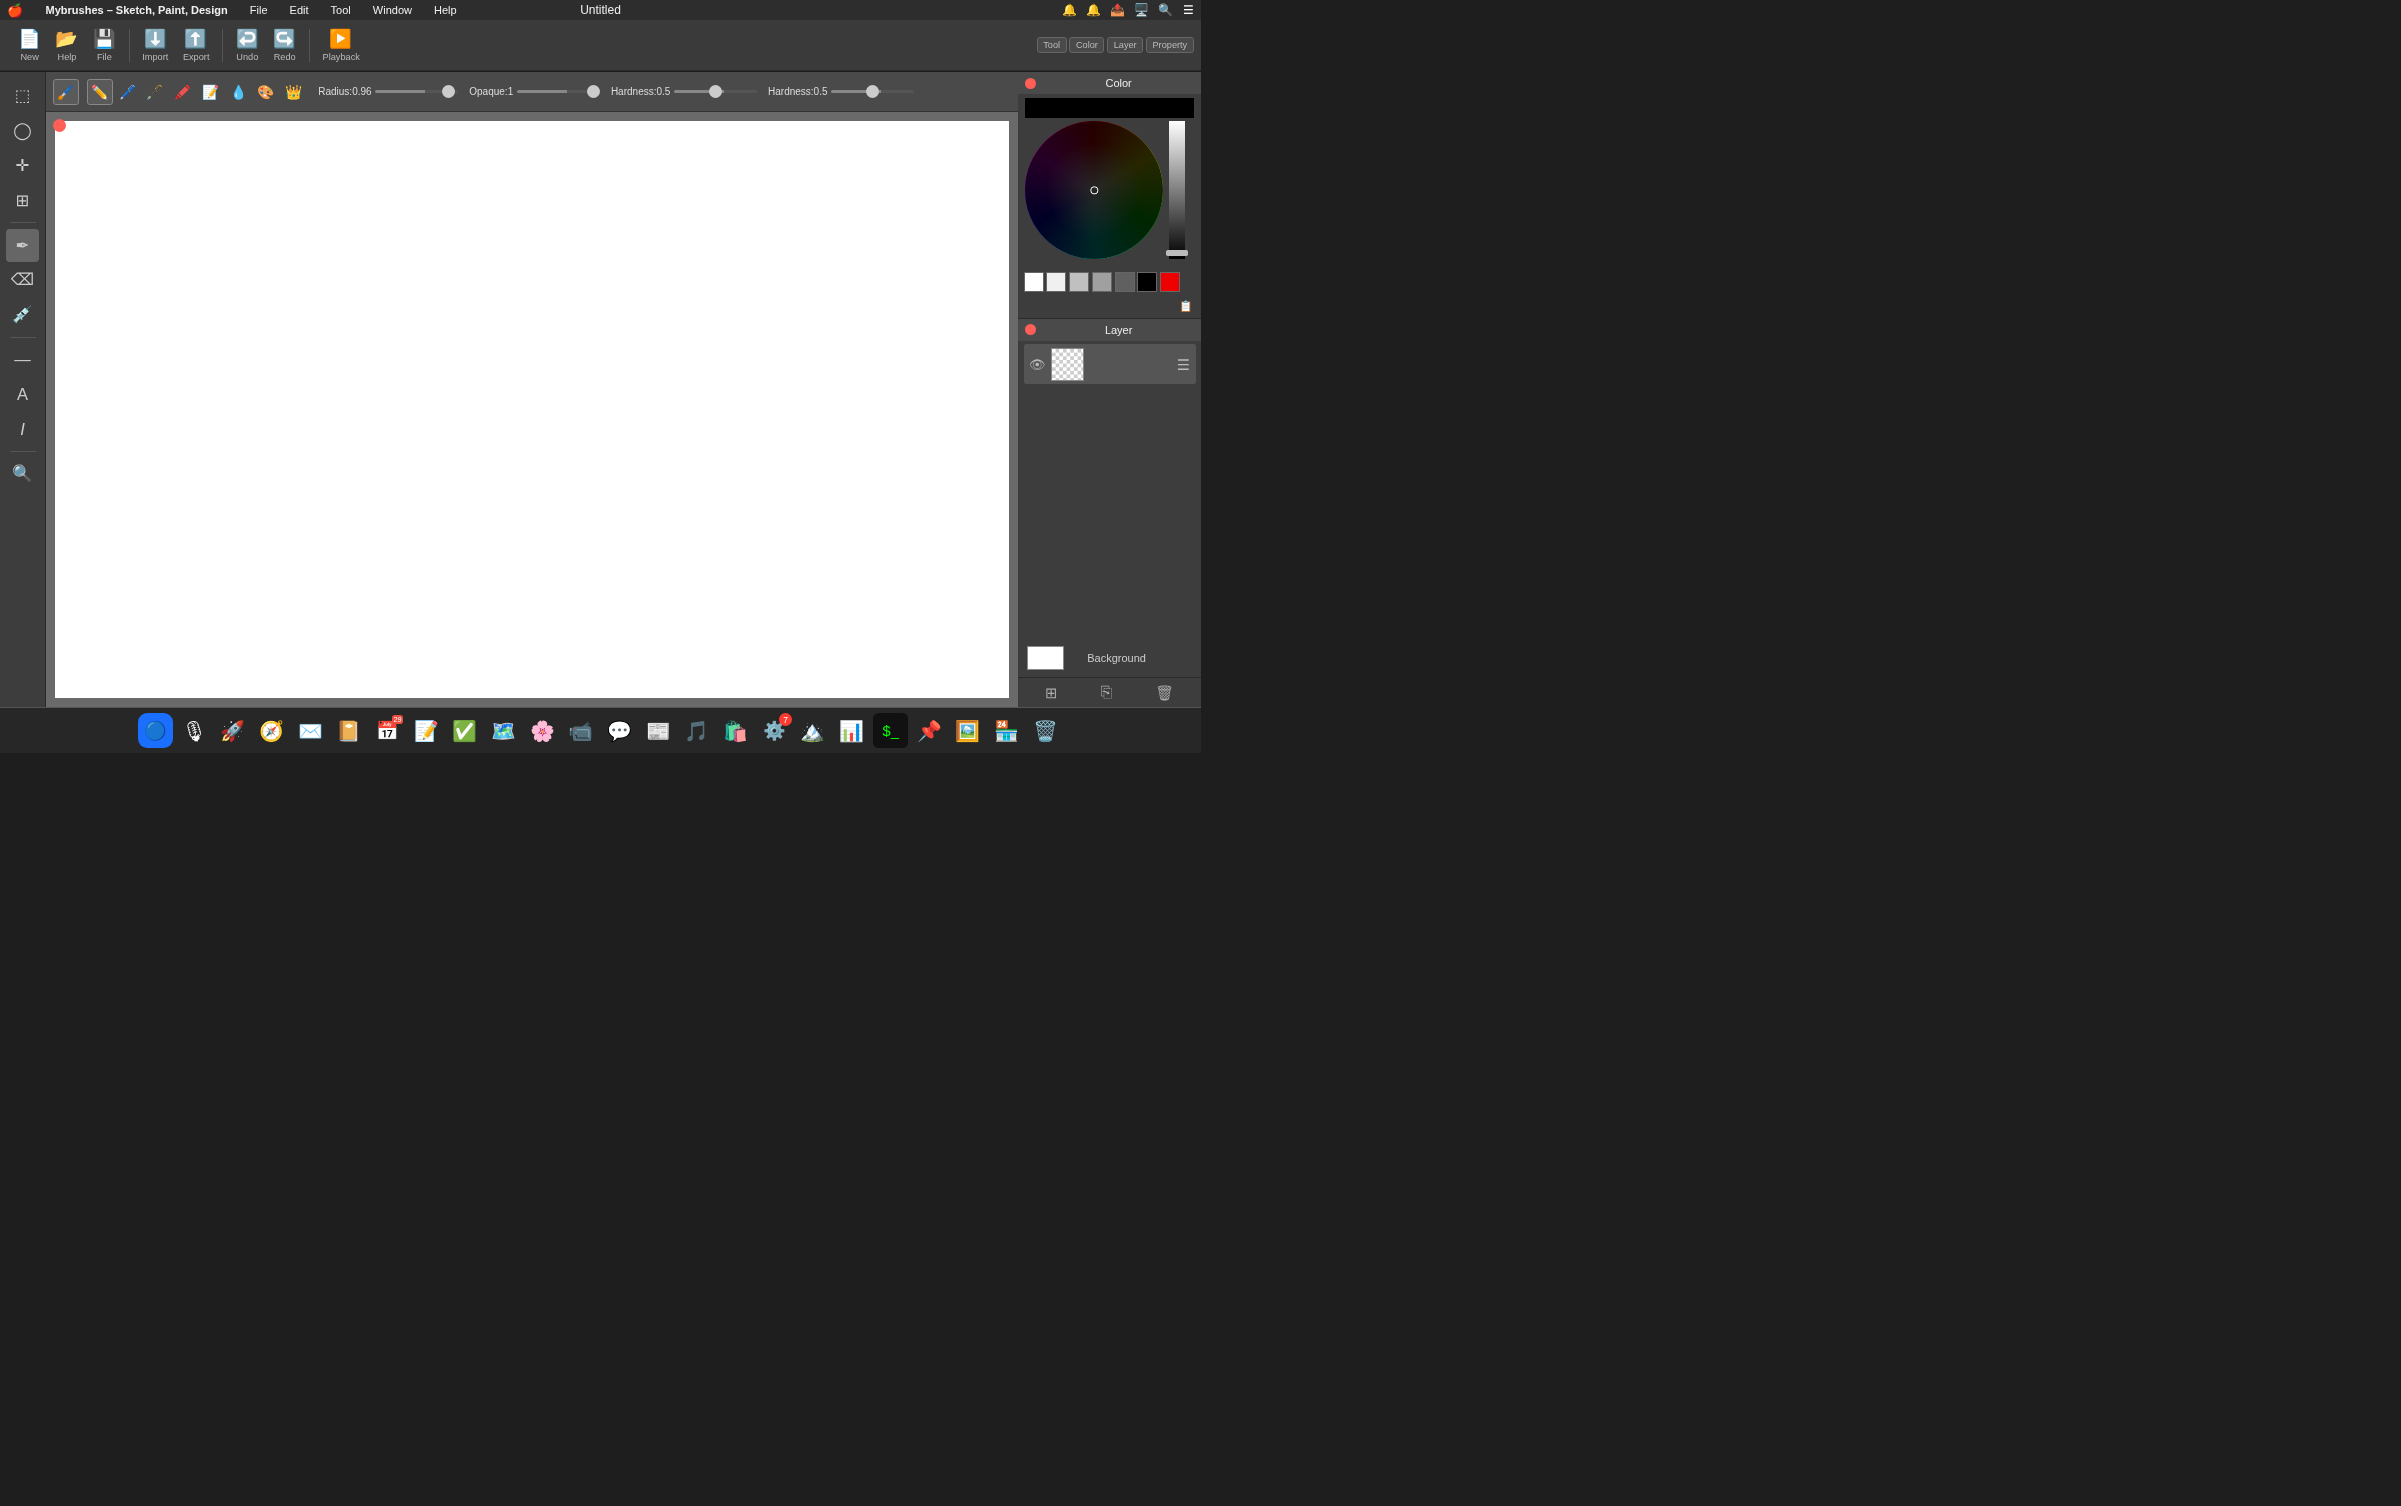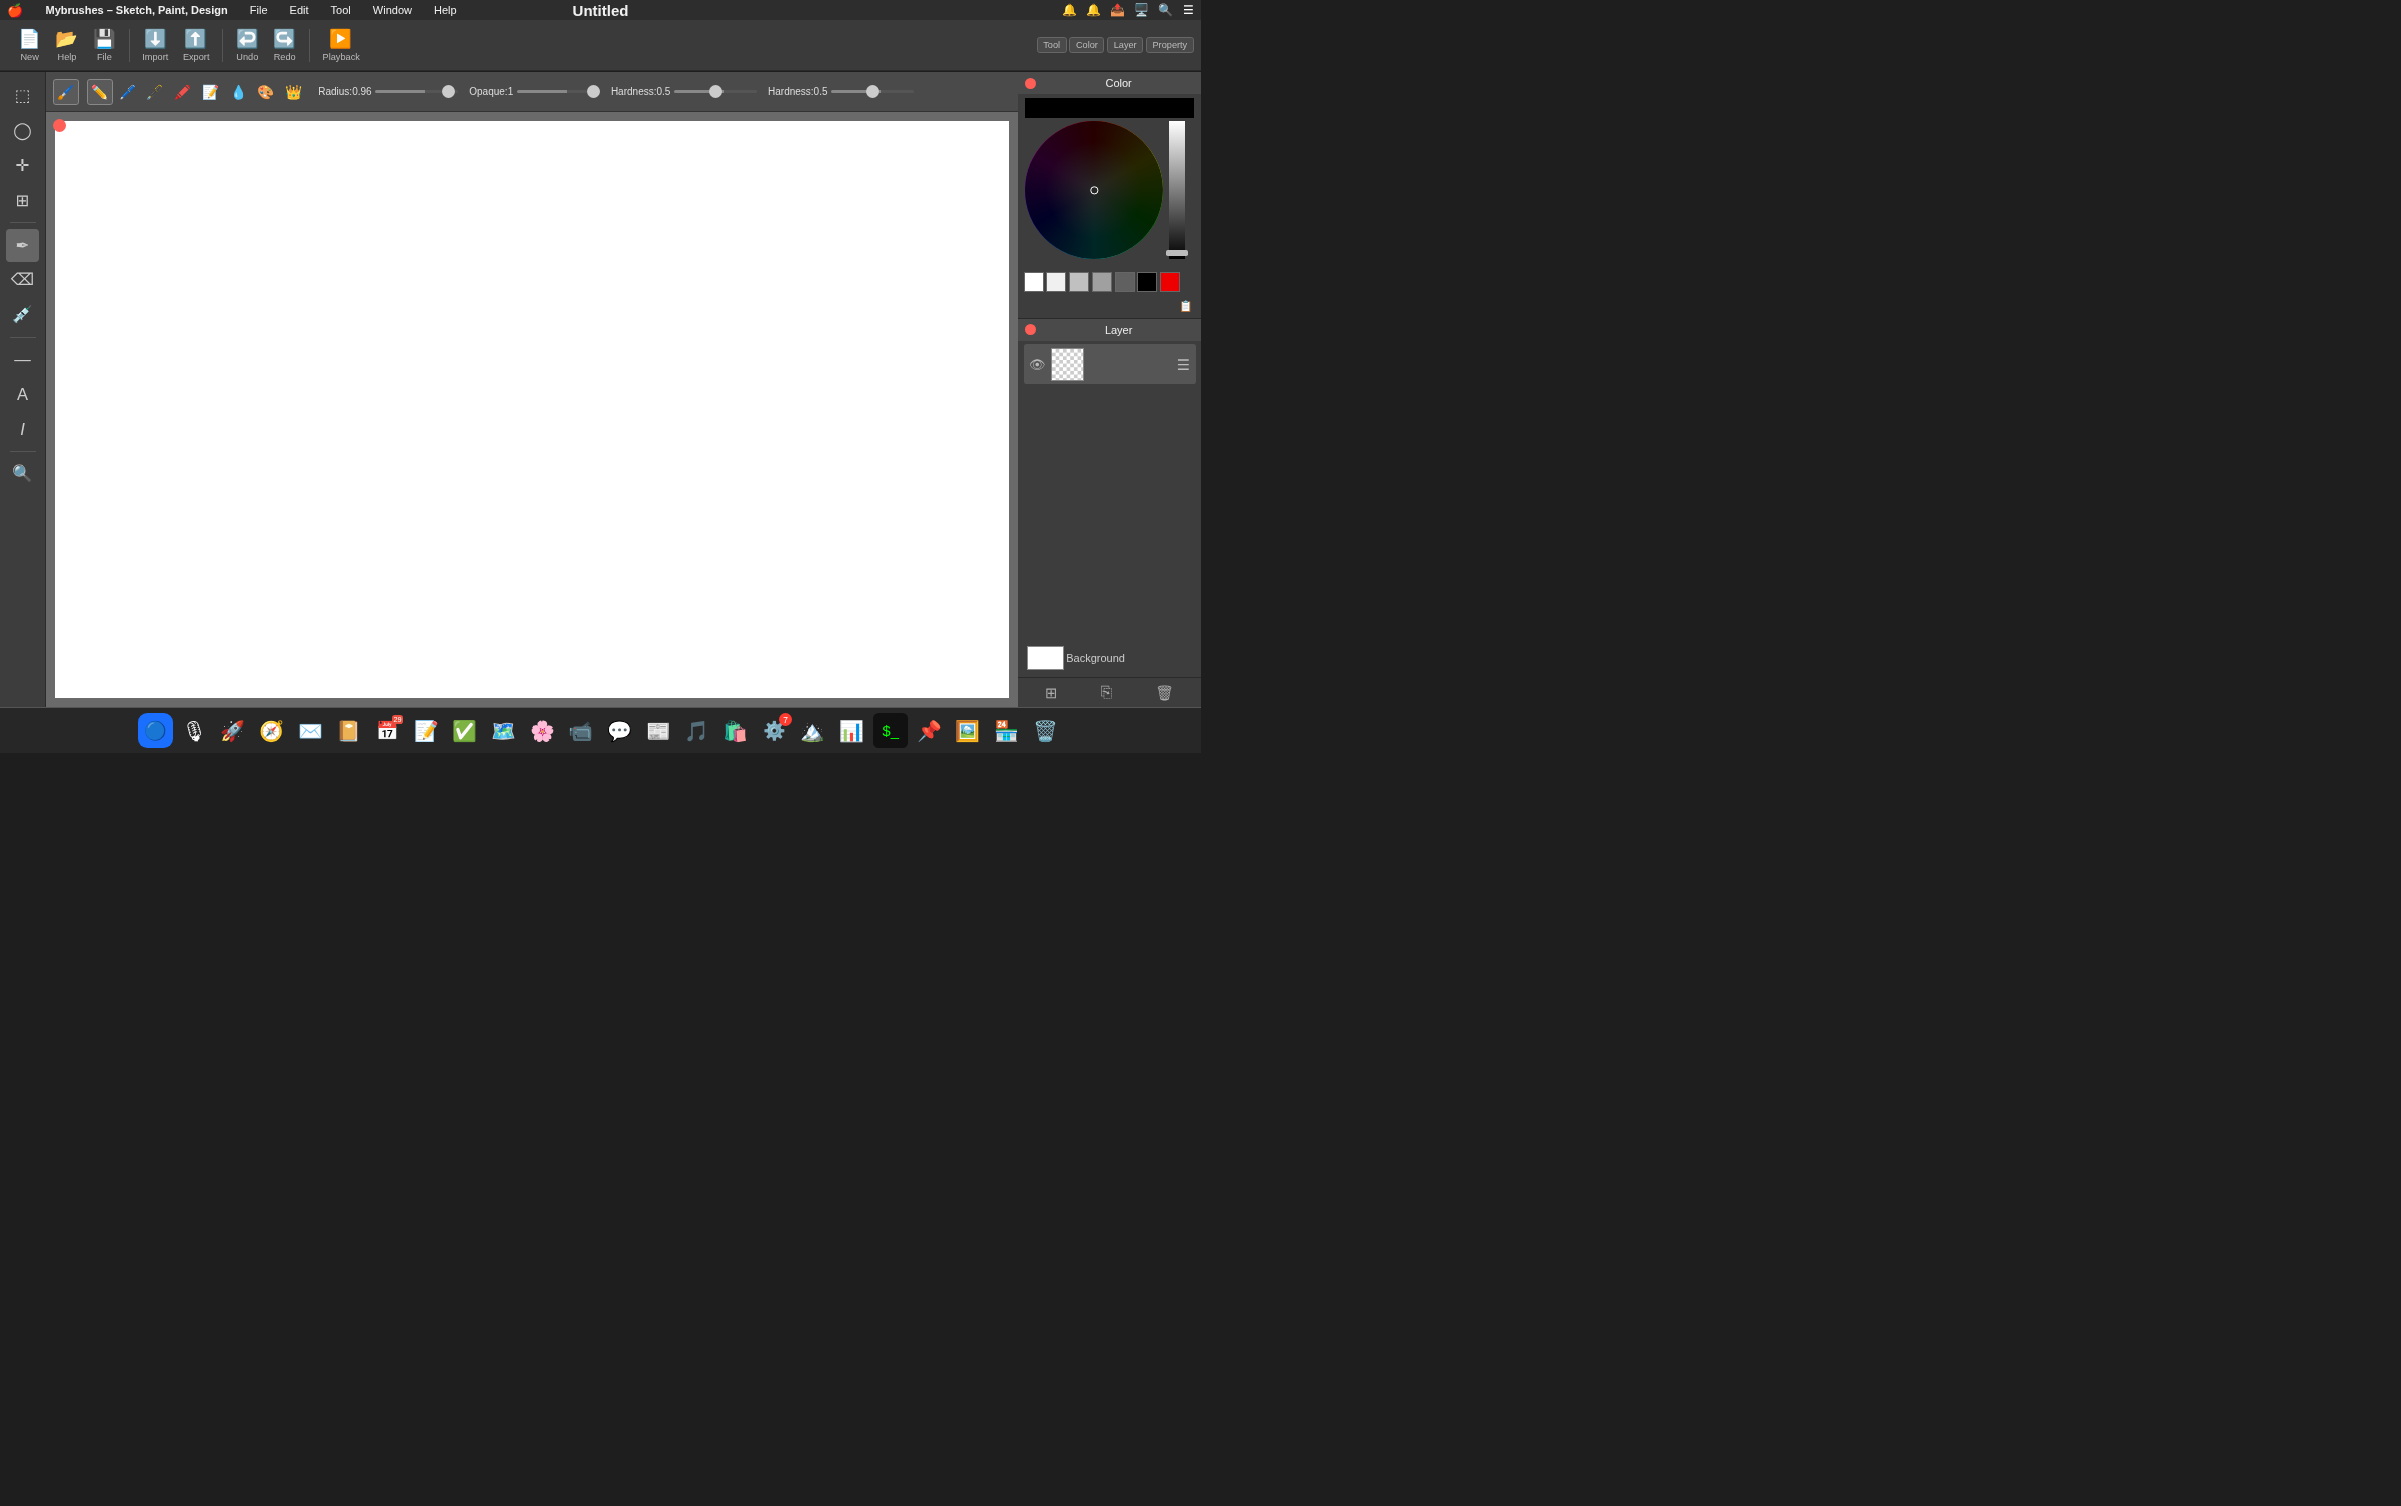--- a/index.html
+++ b/index.html
@@ -33,23 +33,22 @@
       color: #f0f0f0;
       cursor: pointer;
       padding: 1.8px 3.7px;
       border-radius: 2.8px;
     }
     .menu-item.app-name { font-weight: 600; }
     .menu-title {
       position: absolute;
       left: 50%;
       transform: translateX(-50%);
-      font-size: 15px;
+      font-size: 12px;
       color: #f0f0f0;
-      font-weight: bold;
     }
     .menubar-right {
       margin-left: auto;
       display: flex;
       align-items: center;
       gap: 9.2px;
       font-size: 12px;
     }
 
     
@@ -352,21 +351,21 @@
       font-size: 14.7px;
       color: #bbb;
       cursor: pointer;
     }
 
     
     .bg-row {
       display: flex;
       align-items: center;
       padding: 7.3px 9.2px;
-      gap: 2px;
+      gap: 23px;
       margin-top: auto;
     }
     .bg-swatch {
       width: 37px;
       height: 24px;
       background: #fff;
       border: 0.9px solid #888;
     }
     .bg-label {
       font-size: 11px;

